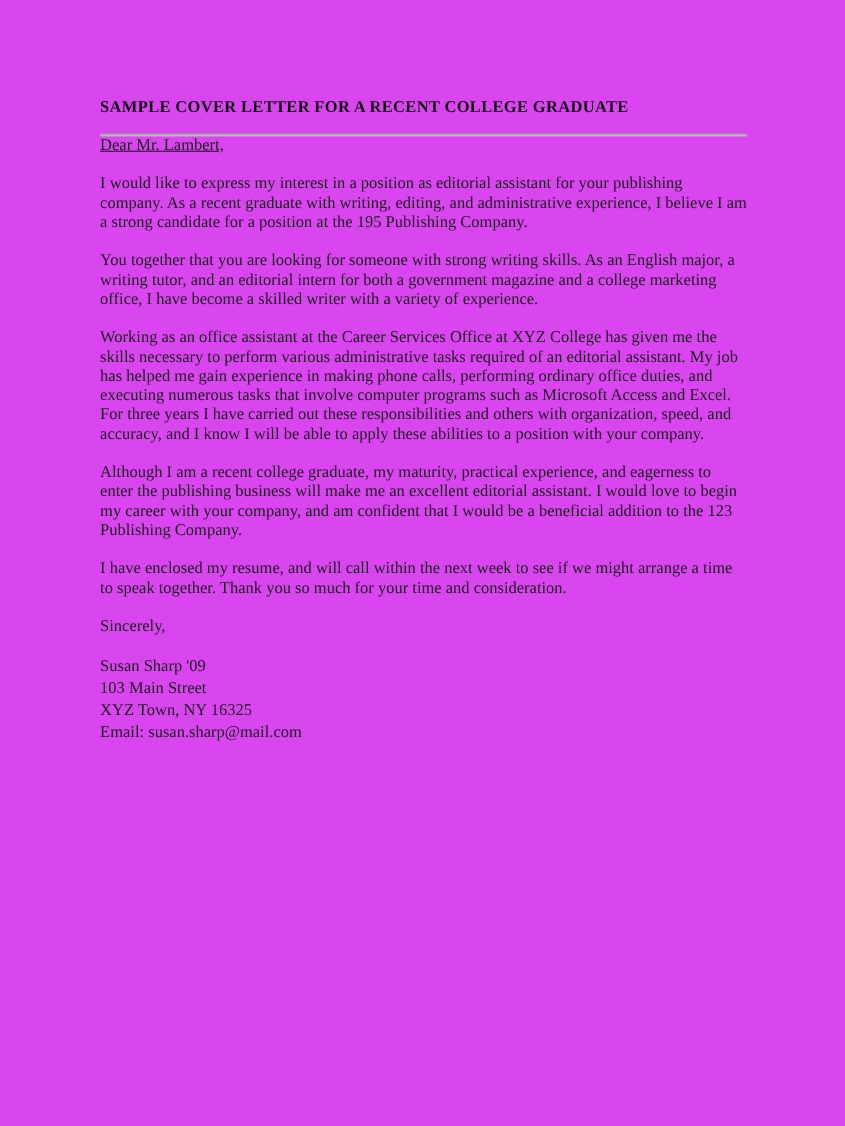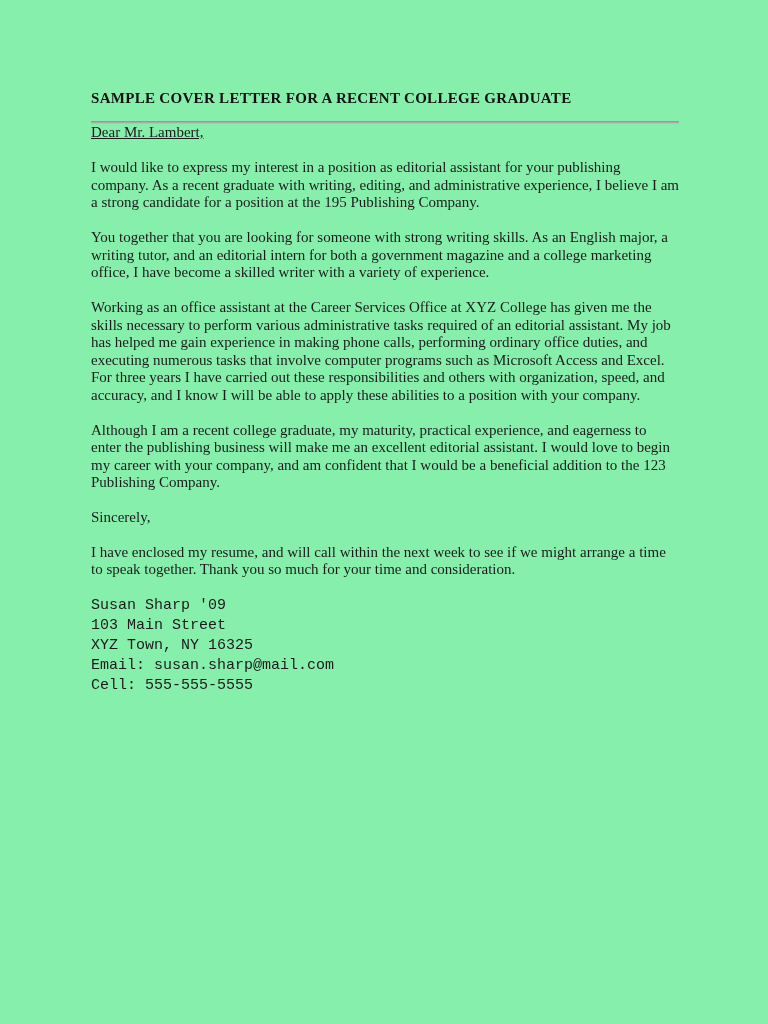--- a/index.html
+++ b/index.html
@@ -4,21 +4,21 @@
 <style>
   html, body {
     margin: 0;
     padding: 0;
     background: #ffffff;
   }
   .page {
     position: relative;
     width: 768px;
     height: 1024px;
-    background: #86efac;
+    background: #d946ef;
     overflow: hidden;
     font-family: "Liberation Serif", serif;
     color: #1b1b1b;
   }
   .content {
     position: absolute;
     left: 91px;
     top: 90px;
     width: 588px;
   }
@@ -46,21 +46,20 @@
   }
   .closing {
     margin-bottom: 17px;
   }
   .signature-block {
     margin-top: 17px;
   }
   .signature-line {
     font-size: 15px;
     line-height: 20px;
-    font-family: Liberation Mono, monospace;
   }
 </style>
 </head>
 <body>
 
 <div class="page">
   <div class="content">
 
     <h1 class="doc-title">SAMPLE COVER LETTER FOR A RECENT COLLEGE GRADUATE</h1>
 
@@ -69,26 +68,25 @@
     <p class="body-text salutation">Dear Mr. Lambert,</p>
 
     <p class="body-text">I would like to express my interest in a position as editorial assistant for your publishing company. As a recent graduate with writing, editing, and administrative experience, I believe I am a strong candidate for a position at the 195 Publishing Company.</p>
 
     <p class="body-text">You together that you are looking for someone with strong writing skills. As an English major, a writing tutor, and an editorial intern for both a government magazine and a college marketing office, I have become a skilled writer with a variety of experience.</p>
 
     <p class="body-text">Working as an office assistant at the Career Services Office at XYZ College has given me the skills necessary to perform various administrative tasks required of an editorial assistant. My job has helped me gain experience in making phone calls, performing ordinary office duties, and executing numerous tasks that involve computer programs such as Microsoft Access and Excel. For three years I have carried out these responsibilities and others with organization, speed, and accuracy, and I know I will be able to apply these abilities to a position with your company.</p>
 
     <p class="body-text">Although I am a recent college graduate, my maturity, practical experience, and eagerness to enter the publishing business will make me an excellent editorial assistant. I would love to begin my career with your company, and am confident that I would be a beneficial addition to the 123 Publishing Company.</p>
 
+    <p class="body-text">I have enclosed my resume, and will call within the next week to see if we might arrange a time to speak together. Thank you so much for your time and consideration.</p>
+
     <p class="body-text closing">Sincerely,</p>
-
-    <p class="body-text">I have enclosed my resume, and will call within the next week to see if we might arrange a time to speak together. Thank you so much for your time and consideration.</p>
 
     <div class="signature-block">
       <div class="signature-line">Susan Sharp '09</div>
       <div class="signature-line">103 Main Street</div>
       <div class="signature-line">XYZ Town, NY 16325</div>
       <div class="signature-line">Email: susan.sharp@mail.com</div>
-      <div class="signature-line">Cell: 555-555-5555</div>
     </div>
 
   </div>
 </div>
 
 </body></html>

